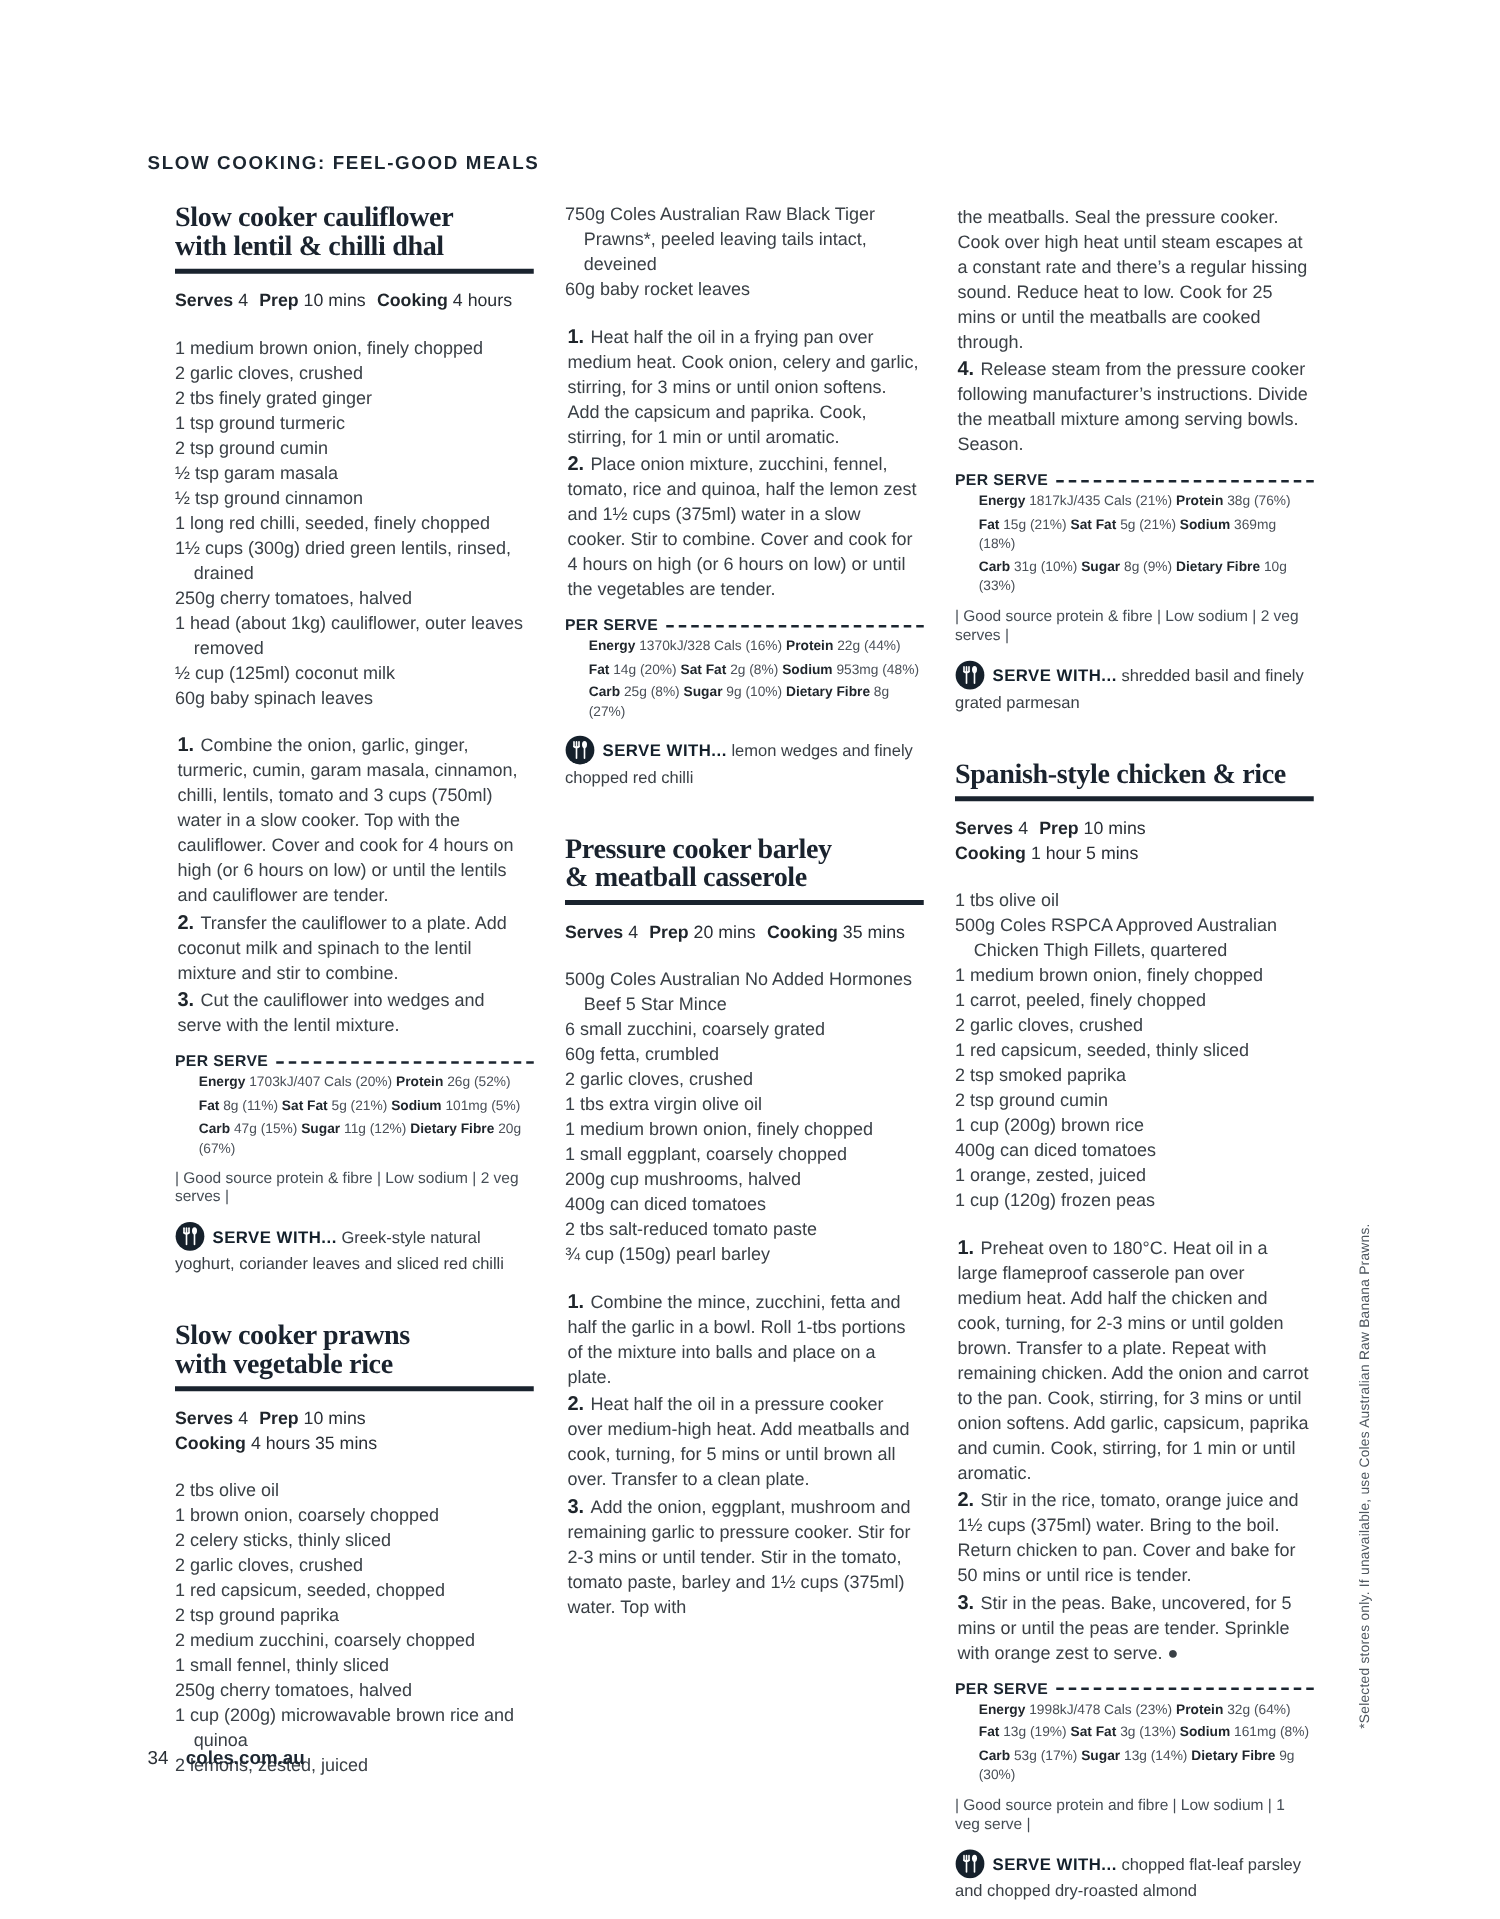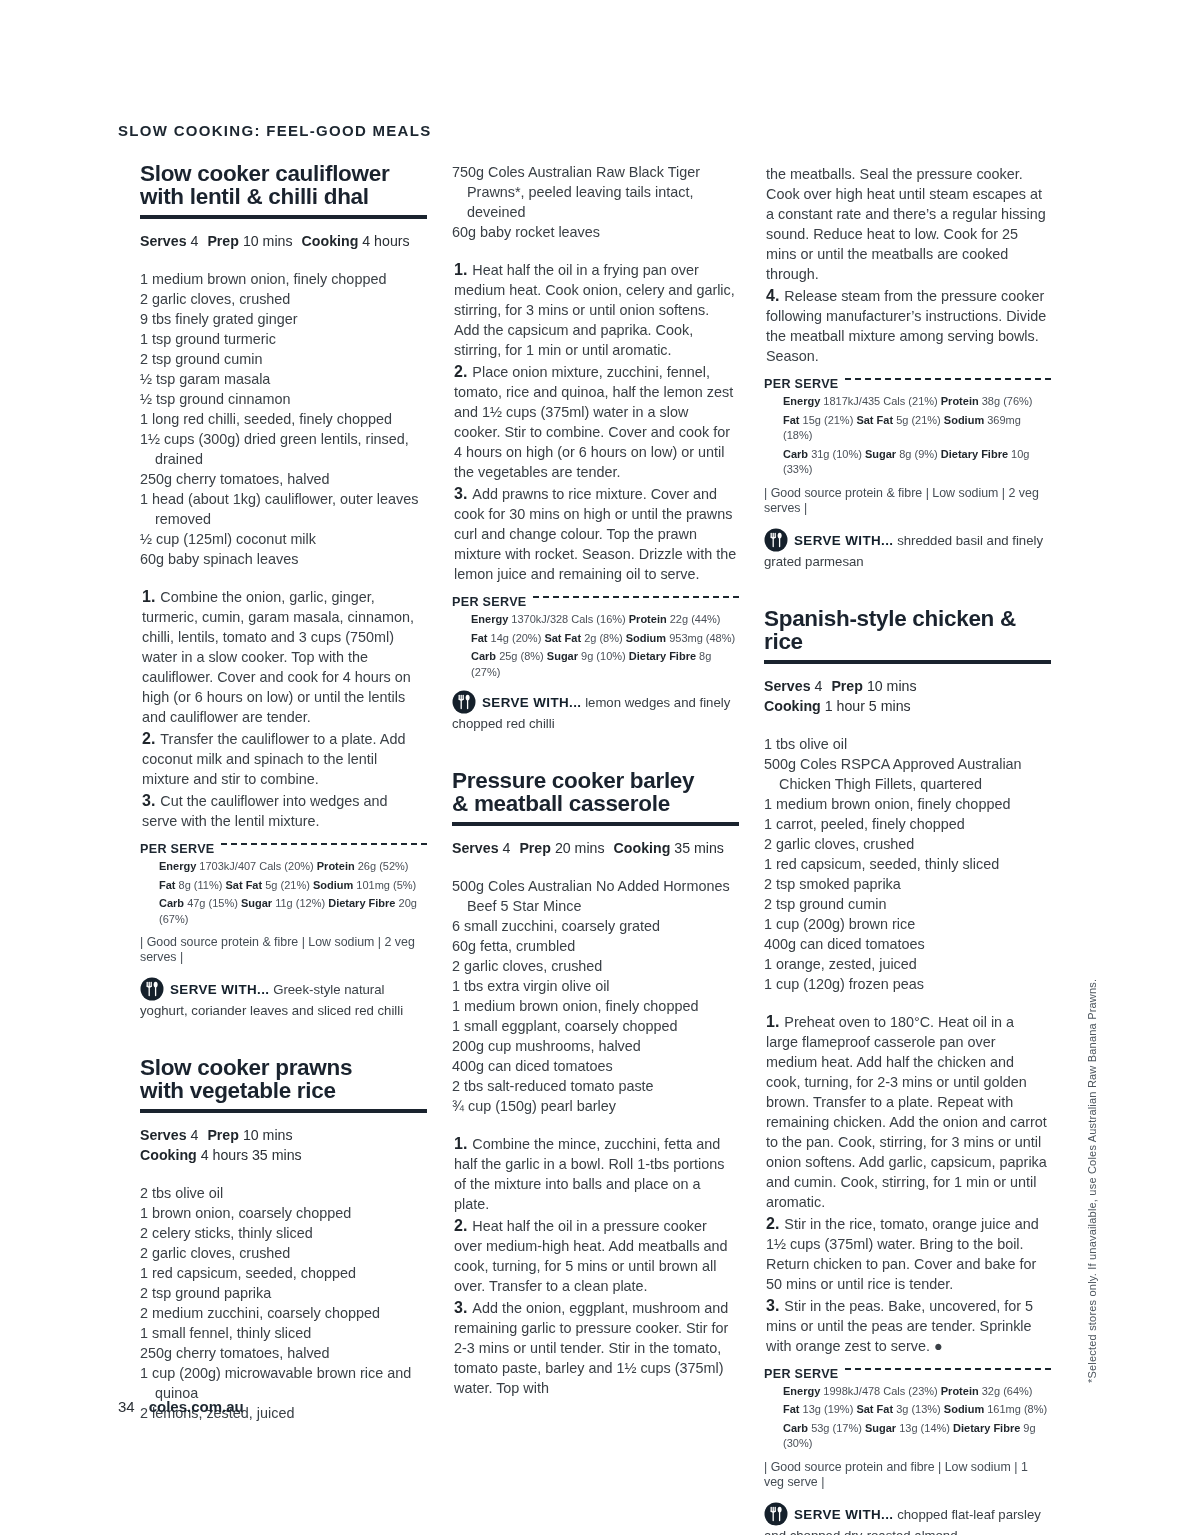--- a/index.html
+++ b/index.html
@@ -10,35 +10,35 @@
   .eyebrow{
     position:absolute;left:118px;top:122px;
     font-size:15px;font-weight:bold;letter-spacing:1.3px;color:#1c2630;
   }
   .columns{
     position:absolute;left:140px;top:162px;width:911px;
     display:flex;gap:25px;align-items:flex-start;
   }
   .col{width:287px;flex:0 0 287px;}
   .title{
-    font-family:Liberation Sans, sans-serif;font-weight:bold;
+    font-family:Liberation Serif, serif;font-weight:bold;
     font-size:22.5px;line-height:23px;letter-spacing:-0.3px;color:#1a232e;
   }
   .rule{height:4px;background:#1a232e;margin:7px 0 12px 0;}
   .meta{margin:0;font-size:14.2px;line-height:20px;color:#2a2f35;}
   .meta .pair{display:inline-block;margin-right:9px;white-space:nowrap;}
   .meta b{color:#1f252b;}
   .ings{margin-top:18px;}
   .ing{margin:0;font-size:14.4px;line-height:20px;color:#3a4046;padding-left:15px;text-indent:-15px;}
   .steps{margin-top:18px;}
   .step{margin:2px;font-size:14.4px;line-height:20px;color:#3a4046;}
   .step .n{font-size:16px;color:#1f252b;margin-right:5px;}
   .step .n:empty{display:none;}
   .per-serve{margin-top:11px;}
-  .ps-head{display:flex;gap:6px;}
+  .ps-head{display:flex;align-items:center;gap:6px;}
   .ps-head b{font-size:12.6px;letter-spacing:0.3px;color:#1c2630;}
   .ps-dashes{flex:1;border-top:2px dashed #1c2630;margin-top:1px;}
   .nut{margin:3px 0 0 0;font-size:11px;line-height:15.5px;color:#4a5058;padding-left:19px;}
   .nut b{color:#1f252b;}
   .badges{margin-top:8px;font-size:12.4px;line-height:15px;color:#454d55;}
   .serve-with{margin:10px 0 0 0;font-size:13.2px;line-height:19px;color:#3a4046;}
   .serve-with b{font-size:13.4px;letter-spacing:0.4px;color:#14202b;}
   .sw-icon{width:24px;height:24px;vertical-align:-7px;margin-right:6px;}
   .section{margin-bottom:36px;}
   .side-note{
@@ -63,21 +63,21 @@
           <div class="title-line">Slow cooker cauliflower</div>
           <div class="title-line">with lentil &amp; chilli dhal</div>
         </div>
       <div class="rule"></div>
       <p class="meta">
         <span class="pair"><b>Serves</b> <span>4</span></span><span class="pair"><b>Prep</b> <span>10 mins</span></span><span class="pair"><b>Cooking</b> <span>4 hours</span></span>
       </p>
       <div class="ings">
           <p class="ing">1 medium brown onion, finely chopped</p>
           <p class="ing">2 garlic cloves, crushed</p>
-          <p class="ing">9 tbs finely grated ginger</p>
+          <p class="ing">2 tbs finely grated ginger</p>
           <p class="ing">1 tsp ground turmeric</p>
           <p class="ing">2 tsp ground cumin</p>
           <p class="ing">½ tsp garam masala</p>
           <p class="ing">½ tsp ground cinnamon</p>
           <p class="ing">1 long red chilli, seeded, finely chopped</p>
           <p class="ing">1½ cups (300g) dried green lentils, rinsed, drained</p>
           <p class="ing">250g cherry tomatoes, halved</p>
           <p class="ing">1 head (about 1kg) cauliflower, outer leaves removed</p>
           <p class="ing">½ cup (125ml) coconut milk</p>
           <p class="ing">60g baby spinach leaves</p>
@@ -142,21 +142,20 @@
   <div class="col">
 
     <div class="section">
       <div class="ings" style="margin-top:0;">
           <p class="ing">750g Coles Australian Raw Black Tiger Prawns*, peeled leaving tails intact, deveined</p>
           <p class="ing">60g baby rocket leaves</p>
         </div>
       <div class="steps">
           <p class="step"><b class="n">1.</b><span>Heat half the oil in a frying pan over medium heat. Cook onion, celery and garlic, stirring, for 3 mins or until onion softens. Add the capsicum and paprika. Cook, stirring, for 1 min or until aromatic.</span></p>
           <p class="step"><b class="n">2.</b><span>Place onion mixture, zucchini, fennel, tomato, rice and quinoa, half the lemon zest and 1½ cups (375ml) water in a slow cooker. Stir to combine. Cover and cook for 4 hours on high (or 6 hours on low) or until the vegetables are tender.</span></p>
-          <p class="step"><b class="n">3.</b><span>Add prawns to rice mixture. Cover and cook for 30 mins on high or until the prawns curl and change colour. Top the prawn mixture with rocket. Season. Drizzle with the lemon juice and remaining oil to serve.</span></p>
         </div>
       <div class="per-serve">
         <div class="ps-head">
           <b>PER SERVE</b>
           <span class="ps-dashes"></span>
         </div>
         <p class="nut"><b>Energy</b> <span>1370kJ/328 Cals (16%)</span> <b>Protein</b> <span>22g (44%)</span></p>
         <p class="nut"><b>Fat</b> <span>14g (20%)</span> <b>Sat Fat</b> <span>2g (8%)</span> <b>Sodium</b> <span>953mg (48%)</span></p>
         <p class="nut"><b>Carb</b> <span>25g (8%)</span> <b>Sugar</b> <span>9g (10%)</span> <b>Dietary Fibre</b> <span>8g (27%)</span></p>
       </div>

